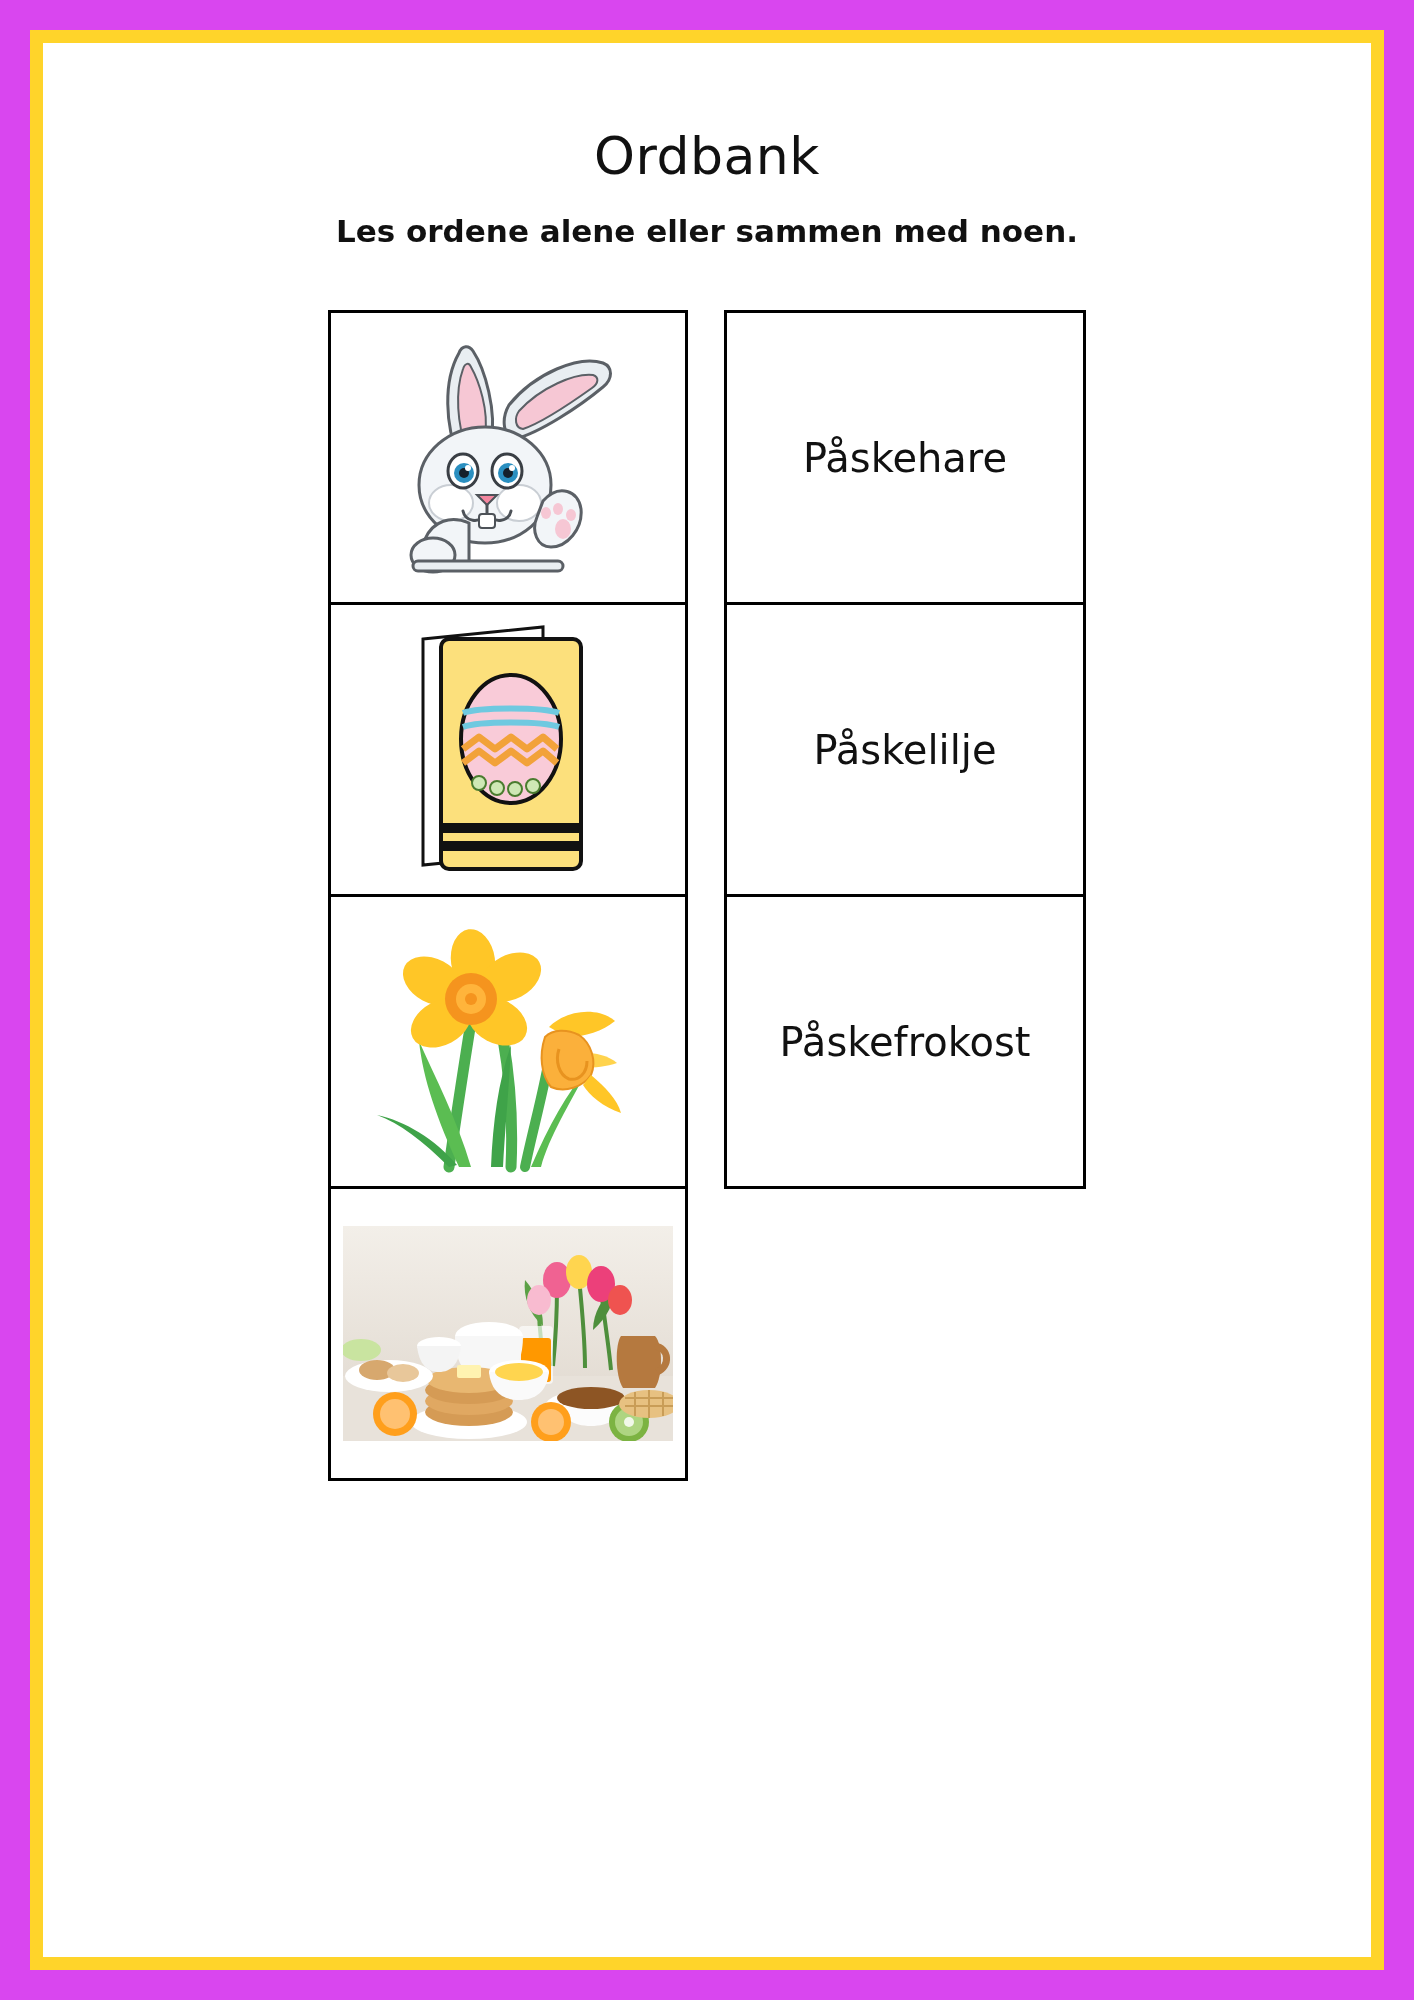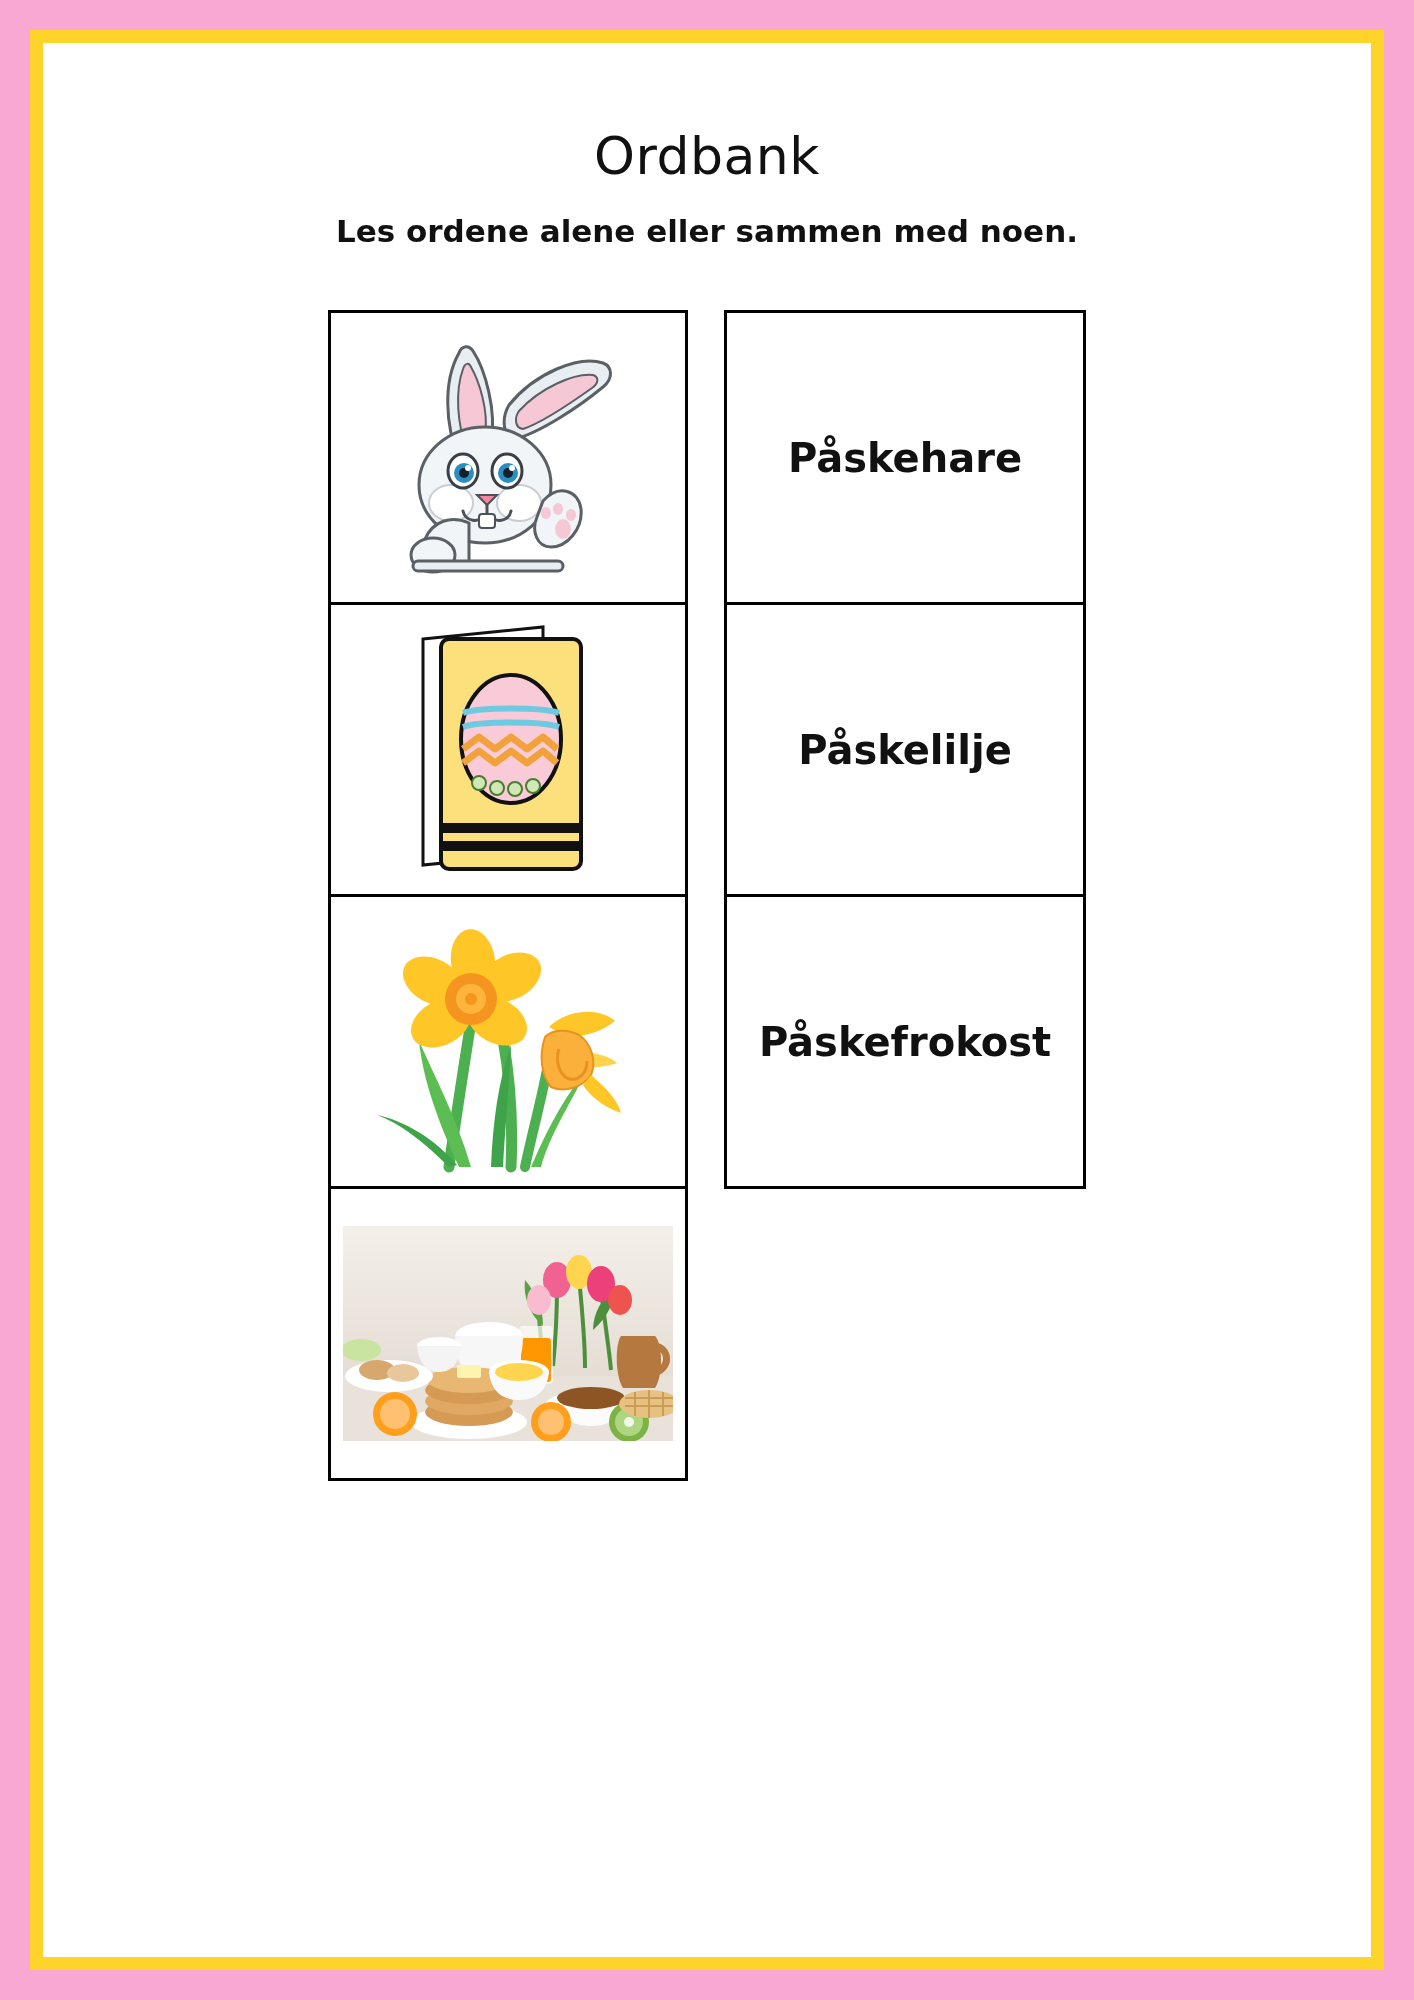--- a/index.html
+++ b/index.html
@@ -12,21 +12,21 @@
     height: 2000px;
     font-family: "DejaVu Sans", sans-serif;
     color: #111111;
     overflow: hidden;
   }
 
   .page {
     position: relative;
     width: 1414px;
     height: 2000px;
-    background: #f9a8d4;
+    background: #d946ef;
     box-sizing: border-box;
     padding: 30px;
   }
 
   .yellow-frame {
     position: absolute;
     left: 30px;
     top: 30px;
     right: 30px;
     bottom: 30px;
@@ -99,21 +99,21 @@
     box-sizing: border-box;
     margin-bottom: -3px;
     display: flex;
     align-items: center;
     justify-content: center;
     background: #ffffff;
   }
 
   .word-text {
     font-size: 40px;
-    font-weight: 700;
+    font-weight: 400;
     color: #111111;
     text-align: center;
   }
 
   .art {
     display: block;
   }
 
   
   .photo {

